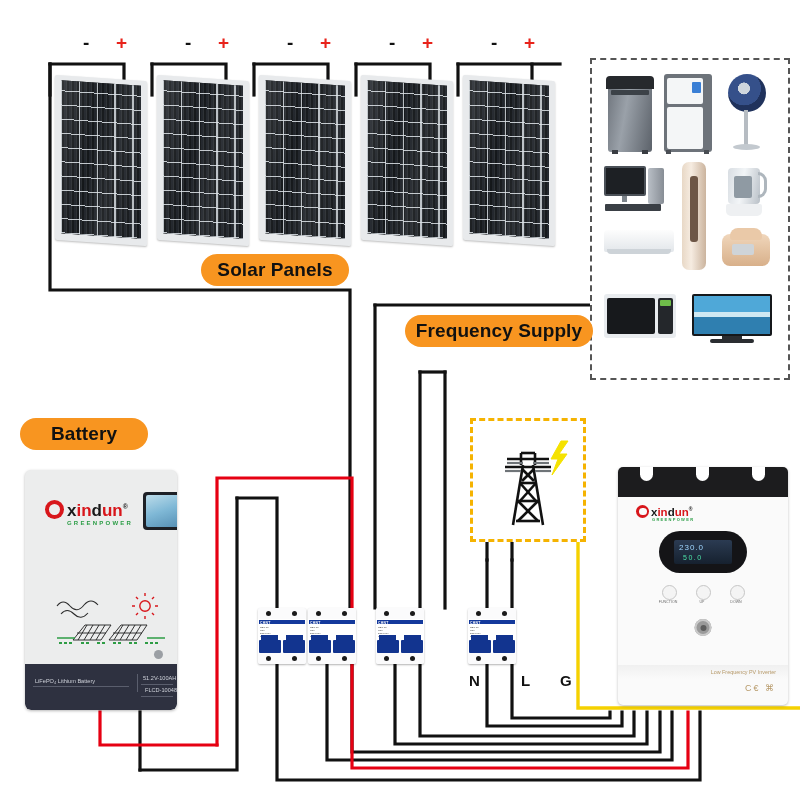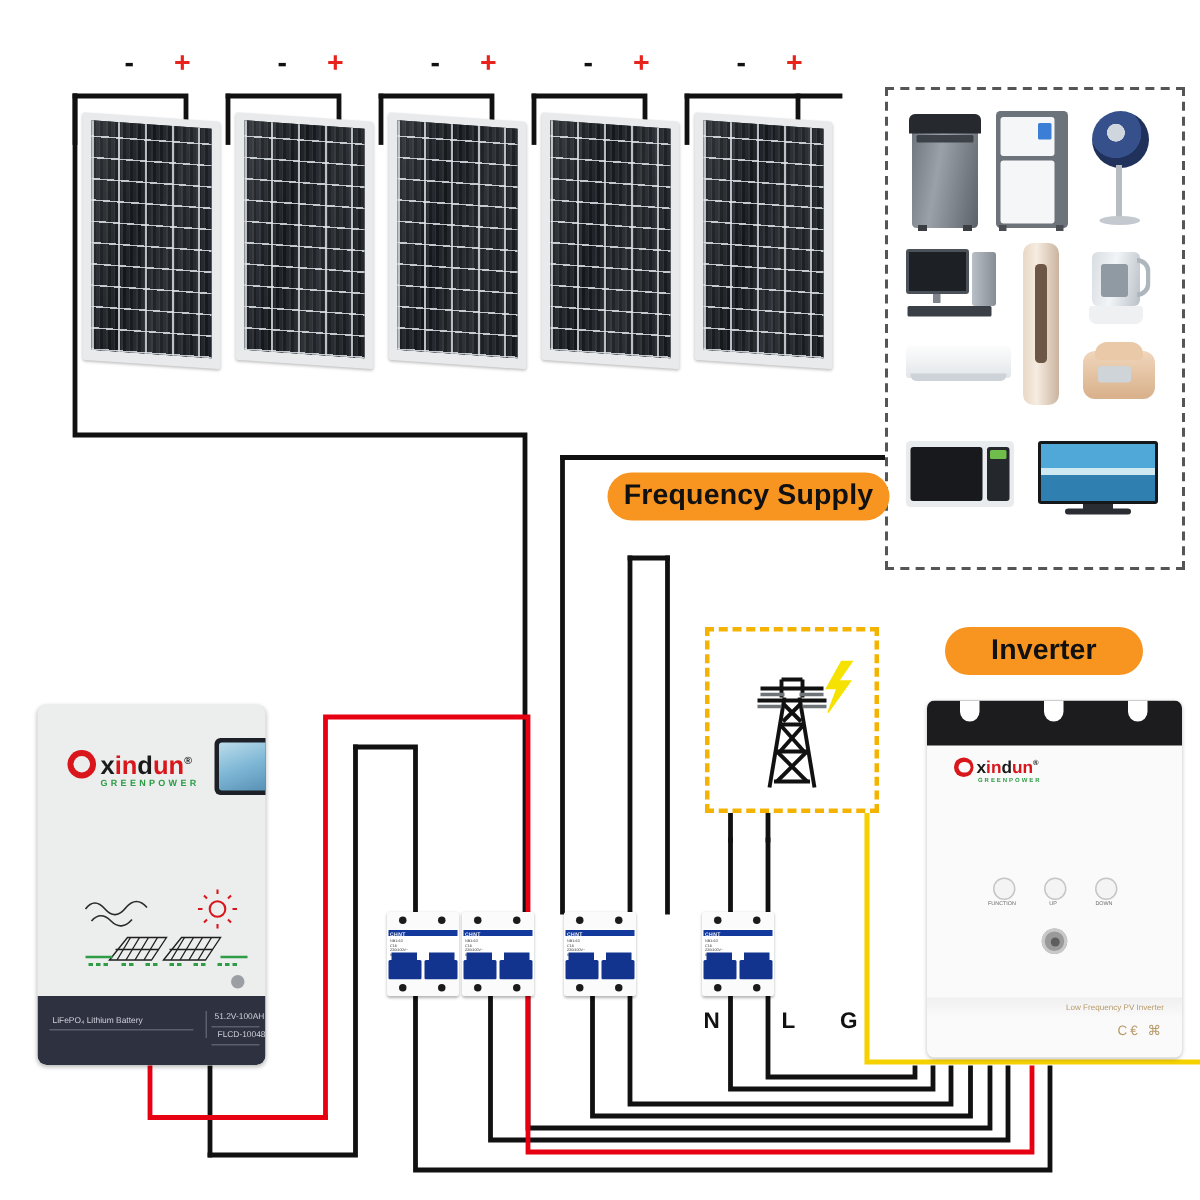--- a/index.html
+++ b/index.html
@@ -218,20 +218,21 @@
   <div class="sign pos" style="left:116px;top:32px;">+</div>
   <div class="sign neg" style="left:185px;top:32px;">-</div>
   <div class="sign pos" style="left:218px;top:32px;">+</div>
   <div class="sign neg" style="left:287px;top:32px;">-</div>
   <div class="sign pos" style="left:320px;top:32px;">+</div>
   <div class="sign neg" style="left:389px;top:32px;">-</div>
   <div class="sign pos" style="left:422px;top:32px;">+</div>
   <div class="sign neg" style="left:491px;top:32px;">-</div>
   <div class="sign pos" style="left:524px;top:32px;">+</div>
 
+  <div class="pill" style="left:201px;top:254px;width:148px;height:32px;font-size:19px;">Solar Panels</div>
 
   <div class="pill" style="left:405px;top:315px;width:188px;height:32px;font-size:19px;">Frequency Supply</div>
 
   <div id="appliance-box" style="left:590px;top:58px;width:196px;height:318px;">
 
     <div class="appliance" style="left:14px;top:14px;width:48px;height:78px;">
       <div style="position:absolute;left:2px;top:8px;width:44px;height:70px;background:linear-gradient(100deg,#6e747c,#9aa1a9 40%,#5c626a);border-radius:4px 4px 3px 3px;"></div>
       <div style="position:absolute;left:0px;top:2px;width:48px;height:13px;background:#26292d;border-radius:4px 4px 0 0;"></div>
       <div style="position:absolute;left:5px;top:16px;width:38px;height:5px;background:#3c4248;border-radius:1px;"></div>
       <div style="position:absolute;left:6px;top:76px;width:6px;height:4px;background:#3a3d42;"></div>
@@ -321,20 +322,21 @@
       <g stroke="#6f7478" stroke-width="2.2">
         <path d="M34,42 L50,42"></path>
           <path d="M60,42 L76,42"></path>
         <path d="M32,50 L48,50"></path>
           <path d="M62,50 L78,50"></path>
       </g>
       <polygon points="88,20 78,38 85,38 79,54 94,33 86,33 95,20" fill="#F5E200" stroke="#F5E200" stroke-width="1"></polygon>
     </svg>
   </div>
 
+  <div class="pill" style="left:20px;top:418px;width:128px;height:32px;font-size:19px;">Battery</div>
 
   <div id="battery" style="left:25px;top:470px;width:152px;height:240px;">
     <div class="bat-brand">
       <div class="bat-logo"></div>
       <div class="bat-name"><span>x</span><span class="r">in</span><span>d</span><span class="r">un</span><sup style="font-size:7px">®</sup></div>
     </div>
     <div class="bat-sub">GREENPOWER</div>
 
     <div class="bat-screen">
         <i></i>
@@ -452,34 +454,39 @@
       <div class="lev r"></div>
     <div class="capB"></div>
     <div class="scr" style="left:8px;bottom:3px;"></div>
       <div class="scr" style="left:34px;bottom:3px;"></div>
   </div>
 
   <div class="term" style="left:469px;top:672px;">N</div>
   <div class="term" style="left:521px;top:672px;">L</div>
   <div class="term" style="left:560px;top:672px;">G</div>
 
-  <div class="pill" style="left:630px;top:418px;width:132px;height:32px;font-size:19px;">Inverter</div>
 
   <div id="inverter" style="left:618px;top:467px;width:170px;height:238px;">
     <div id="inv-hood">
       <div class="inv-notch" style="left:22px;"></div>
       <div class="inv-notch" style="left:78px;"></div>
       <div class="inv-notch" style="left:134px;"></div>
     </div>
     <div class="inv-brand">
       <div class="inv-logo"></div>
       <div class="inv-name"><span>x</span><span class="r">in</span><span>d</span><span class="r">un</span><sup style="font-size:5px">®</sup></div>
     </div>
     <div class="inv-sub">GREENPOWER</div>
 
+    <div id="inv-lcd">
+      <div class="dsp">
+        <b>230.0</b>
+        <s>50.0</s>
+      </div>
+    </div>
 
     <div class="inv-btn" style="left:44px;top:118px;"></div>
     <div class="inv-btn-lbl" style="left:35px;top:133px;">FUNCTION</div>
     <div class="inv-btn" style="left:78px;top:118px;"></div>
     <div class="inv-btn-lbl" style="left:69px;top:133px;">UP</div>
     <div class="inv-btn" style="left:112px;top:118px;"></div>
     <div class="inv-btn-lbl" style="left:103px;top:133px;">DOWN</div>
 
     <div id="inv-fan"></div>
     <div id="inv-seam"></div>

